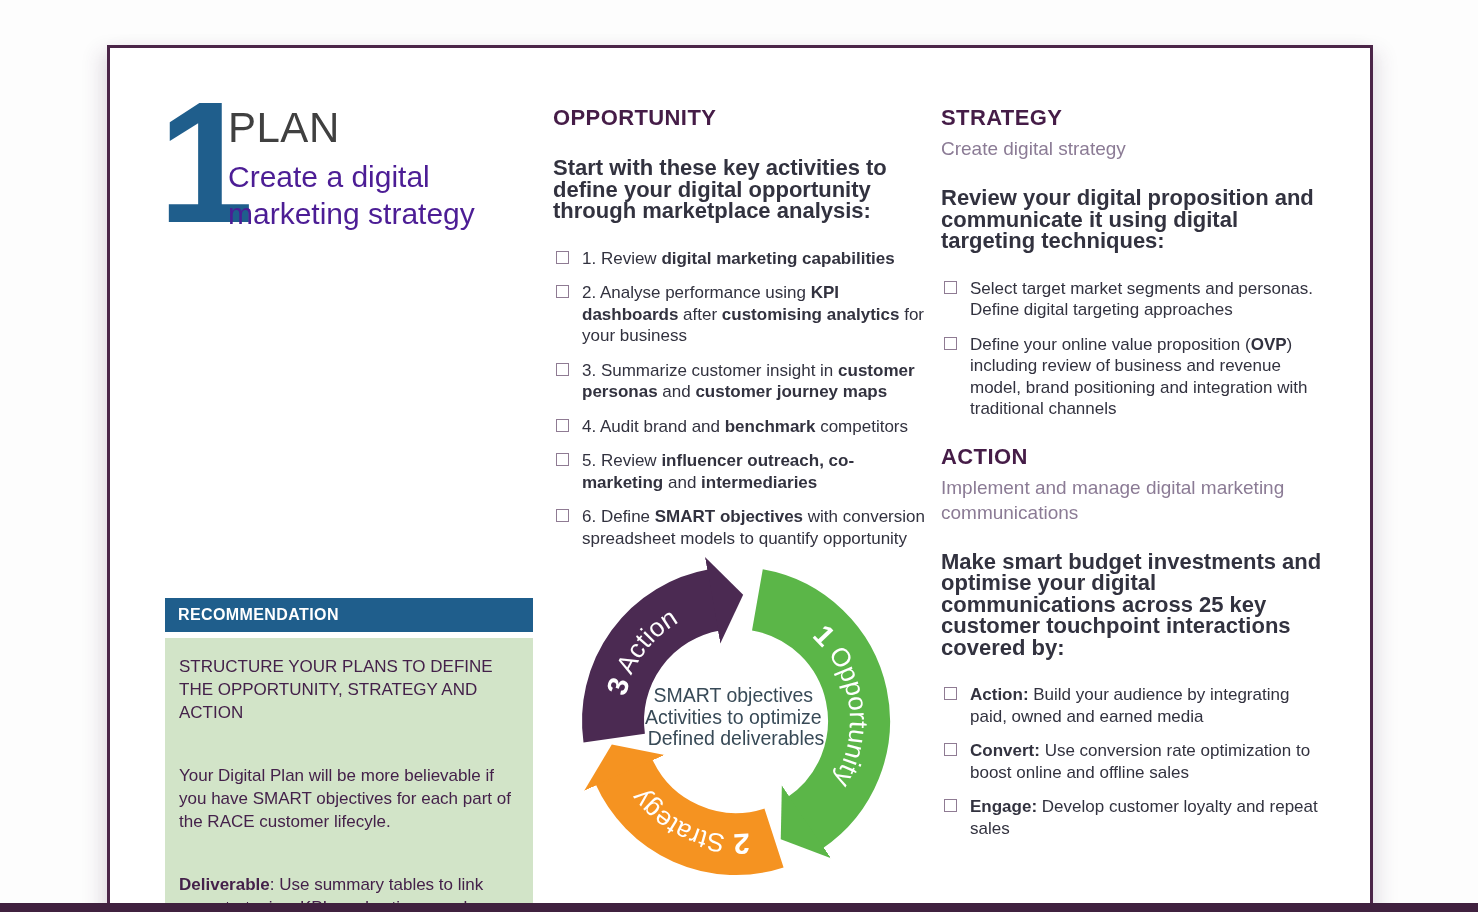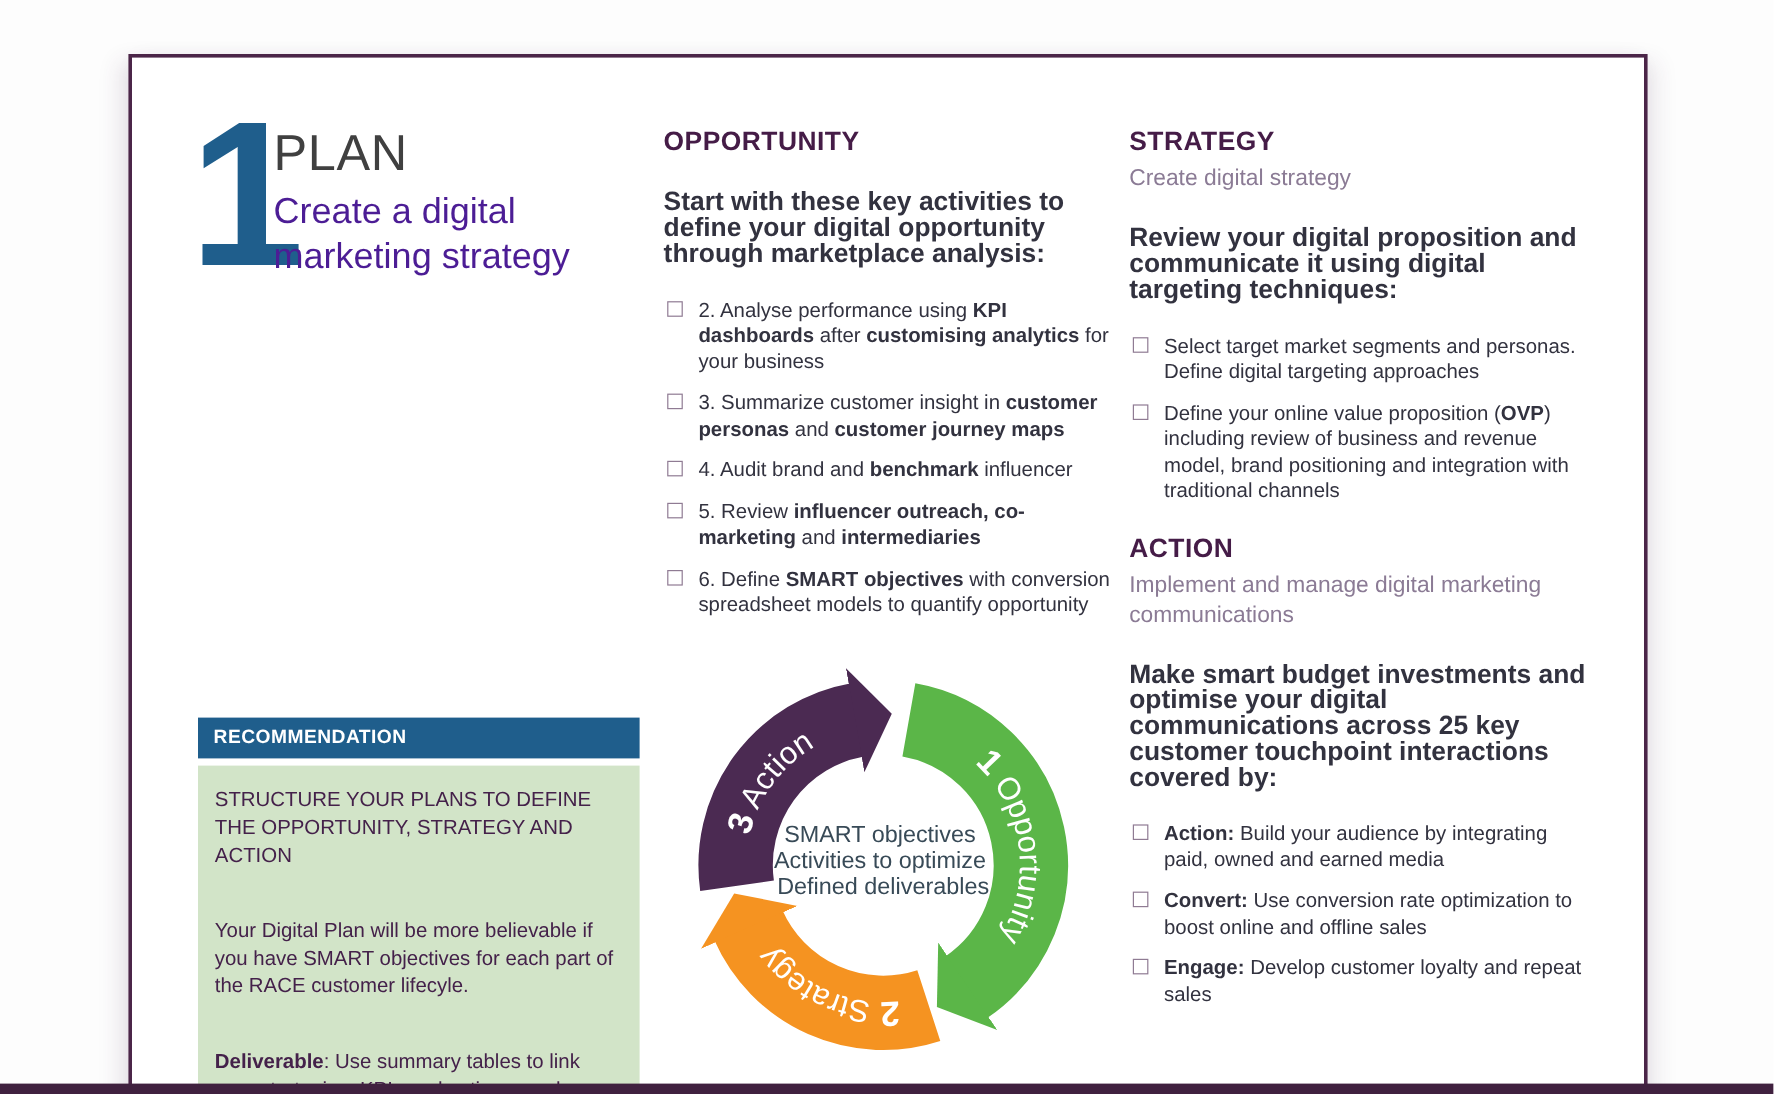--- a/index.html
+++ b/index.html
@@ -68,29 +68,33 @@
       <div>marketing strategy</div>
     </div>
   </div>
 
   <div class="col col-left">
     <div class="sec-heading">OPPORTUNITY</div>
     <div class="sec-intro">Start with these key activities to define your digital opportunity through marketplace analysis:</div>
     <div class="checklist">
       <div class="check-row">
         <span class="checkbox"></span>
+        <div class="check-text"><span>1. Review </span><span class="run-b">digital marketing capabilities</span></div>
+      </div>
+      <div class="check-row">
+        <span class="checkbox"></span>
         <div class="check-text"><span>2. Analyse performance using </span><span class="run-b">KPI dashboards</span><span> after </span><span class="run-b">customising analytics</span><span> for your business</span></div>
       </div>
       <div class="check-row">
         <span class="checkbox"></span>
         <div class="check-text"><span>3. Summarize customer insight in </span><span class="run-b">customer personas</span><span> and </span><span class="run-b">customer journey maps</span></div>
       </div>
       <div class="check-row">
         <span class="checkbox"></span>
-        <div class="check-text"><span>4. Audit brand and </span><span class="run-b">benchmark</span><span> influencer</span></div>
+        <div class="check-text"><span>4. Audit brand and </span><span class="run-b">benchmark</span><span> competitors</span></div>
       </div>
       <div class="check-row">
         <span class="checkbox"></span>
         <div class="check-text"><span>5. Review </span><span class="run-b">influencer outreach, co-marketing</span><span> and </span><span class="run-b">intermediaries</span></div>
       </div>
       <div class="check-row">
         <span class="checkbox"></span>
         <div class="check-text"><span>6. Define </span><span class="run-b">SMART objectives</span><span> with conversion spreadsheet models to quantify opportunity</span></div>
       </div>
     </div>

